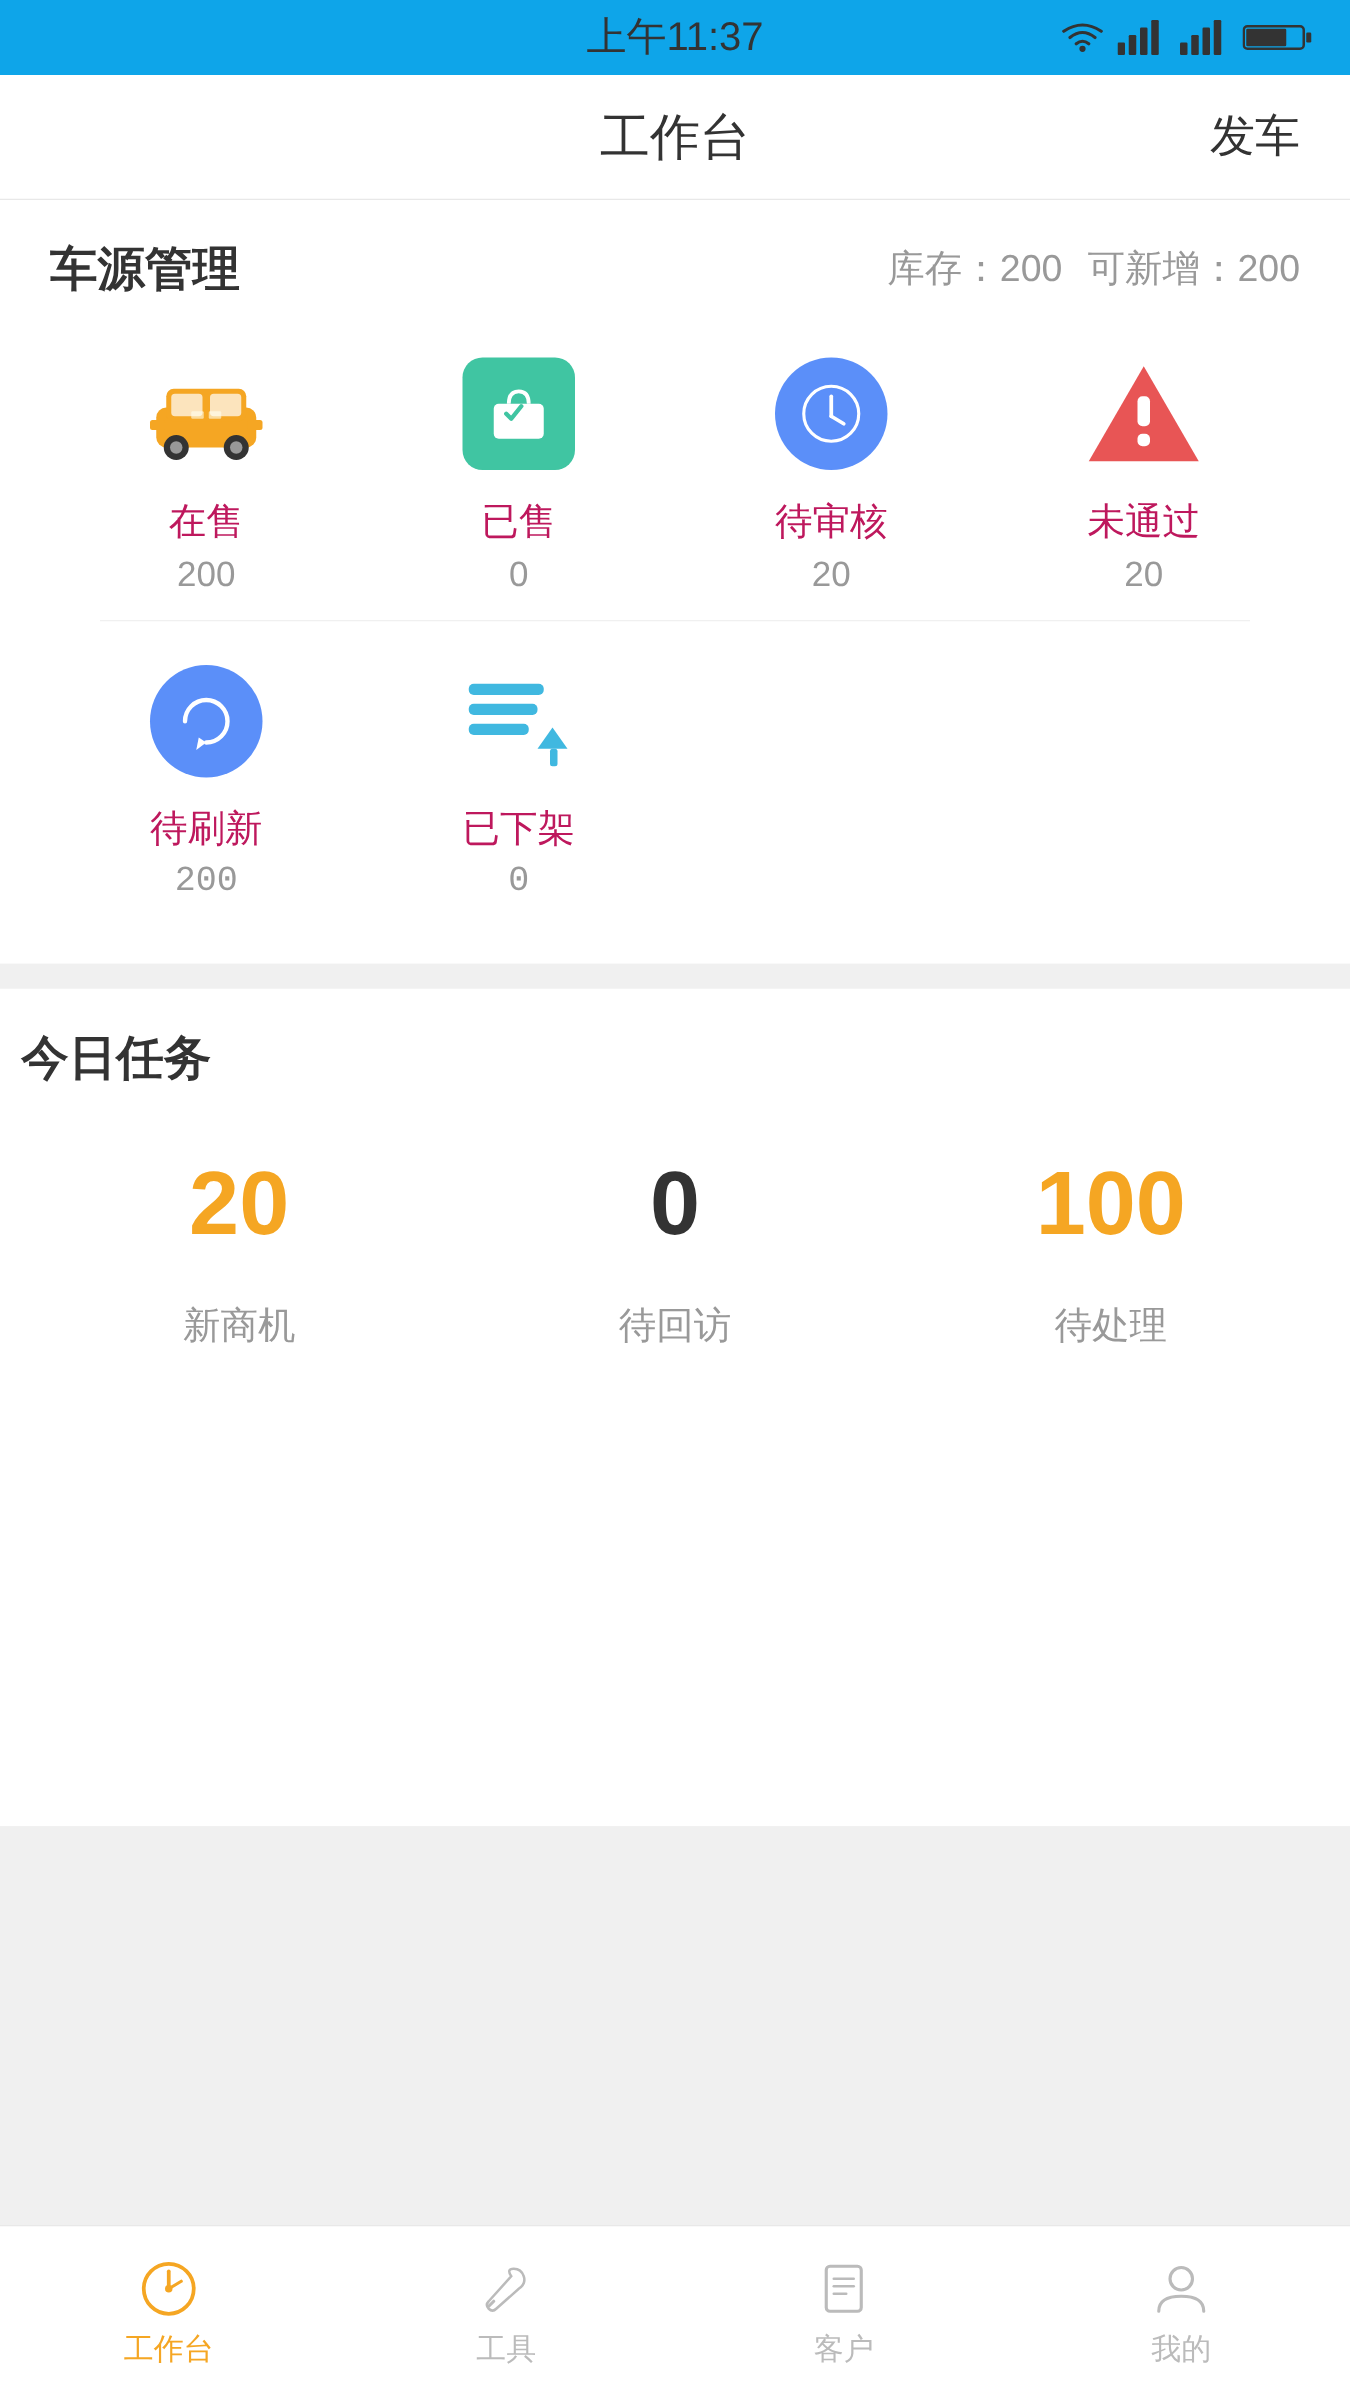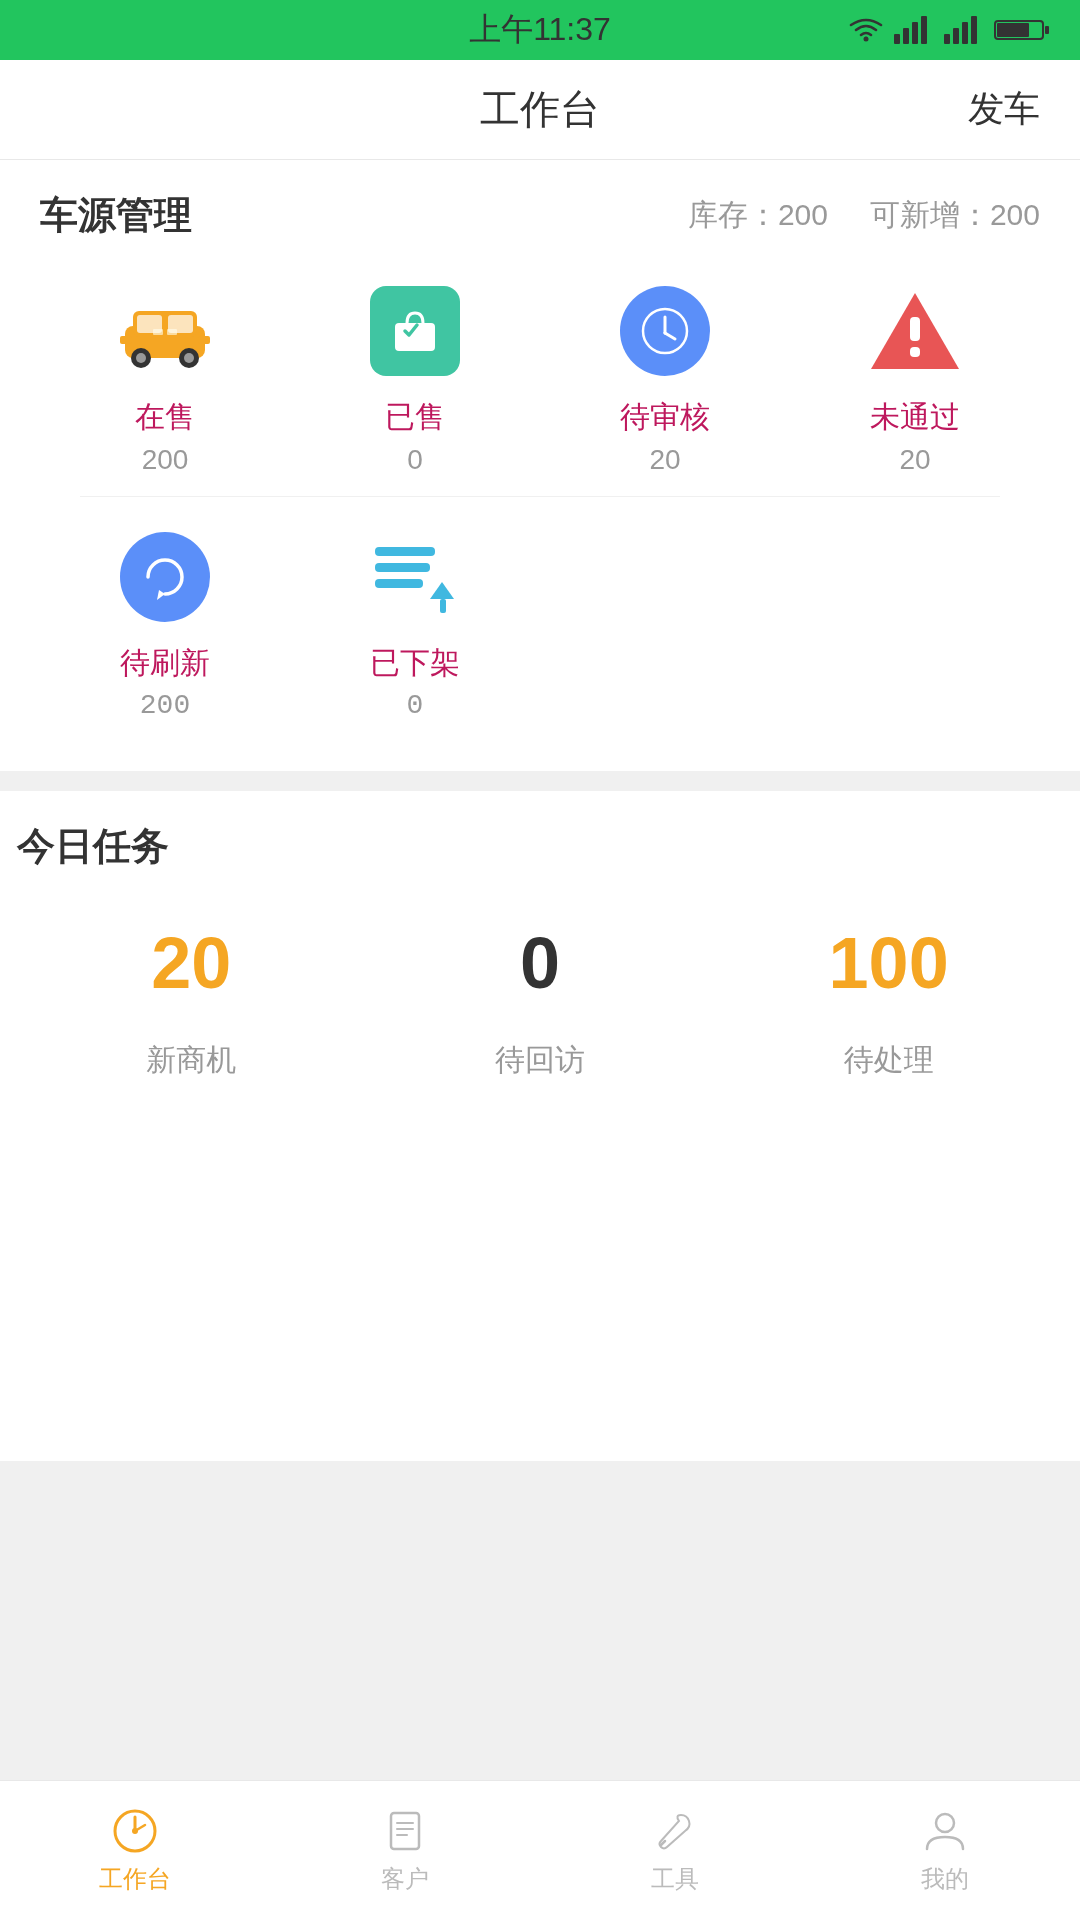--- a/index.html
+++ b/index.html
@@ -9,21 +9,21 @@
       min-height: 1920px;
       background: #f5f5f5;
       font-family: -apple-system, "PingFang SC", "Hiragino Sans GB", "Microsoft YaHei", sans-serif;
       display: flex;
       flex-direction: column;
     }
 
     
     .status-bar {
       height: 60px;
-      background: #22c55e;
+      background: #0ea5e9;
       display: flex;
       align-items: center;
       justify-content: center;
       position: relative;
       padding: 0 30px;
     }
     .status-time {
       font-size: 32px;
       font-weight: 500;
       color: #333;
@@ -72,21 +72,21 @@
     }
     .section-title {
       font-size: 38px;
       font-weight: 600;
       color: #333;
     }
     .section-meta {
       font-size: 30px;
       color: #999;
       display: flex;
-      gap: 42px;
+      gap: 20px;
     }
 
     
     .icon-grid {
       display: grid;
       grid-template-columns: repeat(4, 1fr);
       padding: 30px 0 20px;
     }
     .icon-grid-2 {
       display: grid;
@@ -416,36 +416,36 @@
       <circle cx="24" cy="24" r="20" stroke="#f5a623" stroke-width="3" fill="none"></circle>
       <path d="M24 24 L24 10" stroke="#f5a623" stroke-width="3" stroke-linecap="round"></path>
       <path d="M24 24 L34 18" stroke="#f5a623" stroke-width="2.5" stroke-linecap="round"></path>
       <circle cx="24" cy="24" r="3" fill="#f5a623"></circle>
     </svg>
     <span class="nav-label active">工作台</span>
   </div>
 
   <div class="nav-item">
     <svg width="48" height="48" viewBox="0 0 48 48">
+      <path d="M30 8 Q36 8 38 14 Q40 20 34 24 L16 40 Q13 43 10 40 Q7 37 10 34 L28 14 Q24 8 30 8Z" stroke="#bbb" stroke-width="2" fill="none"></path>
+      <path d="M10 38 L14 34" stroke="#bbb" stroke-width="2.5" stroke-linecap="round"></path>
+    </svg>
+    <span class="nav-label">工具</span>
+  </div>
+
+  <div class="nav-item">
+    <svg width="48" height="48" viewBox="0 0 48 48">
       <rect x="10" y="6" width="28" height="36" rx="3" stroke="#bbb" stroke-width="2.5" fill="none"></rect>
       <line x1="16" y1="16" x2="32" y2="16" stroke="#bbb" stroke-width="2" stroke-linecap="round"></line>
       <line x1="16" y1="22" x2="32" y2="22" stroke="#bbb" stroke-width="2" stroke-linecap="round"></line>
       <line x1="16" y1="28" x2="26" y2="28" stroke="#bbb" stroke-width="2" stroke-linecap="round"></line>
     </svg>
     <span class="nav-label">客户</span>
   </div>
 
   <div class="nav-item">
     <svg width="48" height="48" viewBox="0 0 48 48">
-      <path d="M30 8 Q36 8 38 14 Q40 20 34 24 L16 40 Q13 43 10 40 Q7 37 10 34 L28 14 Q24 8 30 8Z" stroke="#bbb" stroke-width="2" fill="none"></path>
-      <path d="M10 38 L14 34" stroke="#bbb" stroke-width="2.5" stroke-linecap="round"></path>
-    </svg>
-    <span class="nav-label">工具</span>
-  </div>
-
-  <div class="nav-item">
-    <svg width="48" height="48" viewBox="0 0 48 48">
       <circle cx="24" cy="16" r="9" stroke="#bbb" stroke-width="2.5" fill="none"></circle>
       <path d="M6 42 Q6 30 24 30 Q42 30 42 42" stroke="#bbb" stroke-width="2.5" fill="none" stroke-linecap="round"></path>
     </svg>
     <span class="nav-label">我的</span>
   </div>
 </div>
 
 </body></html>

